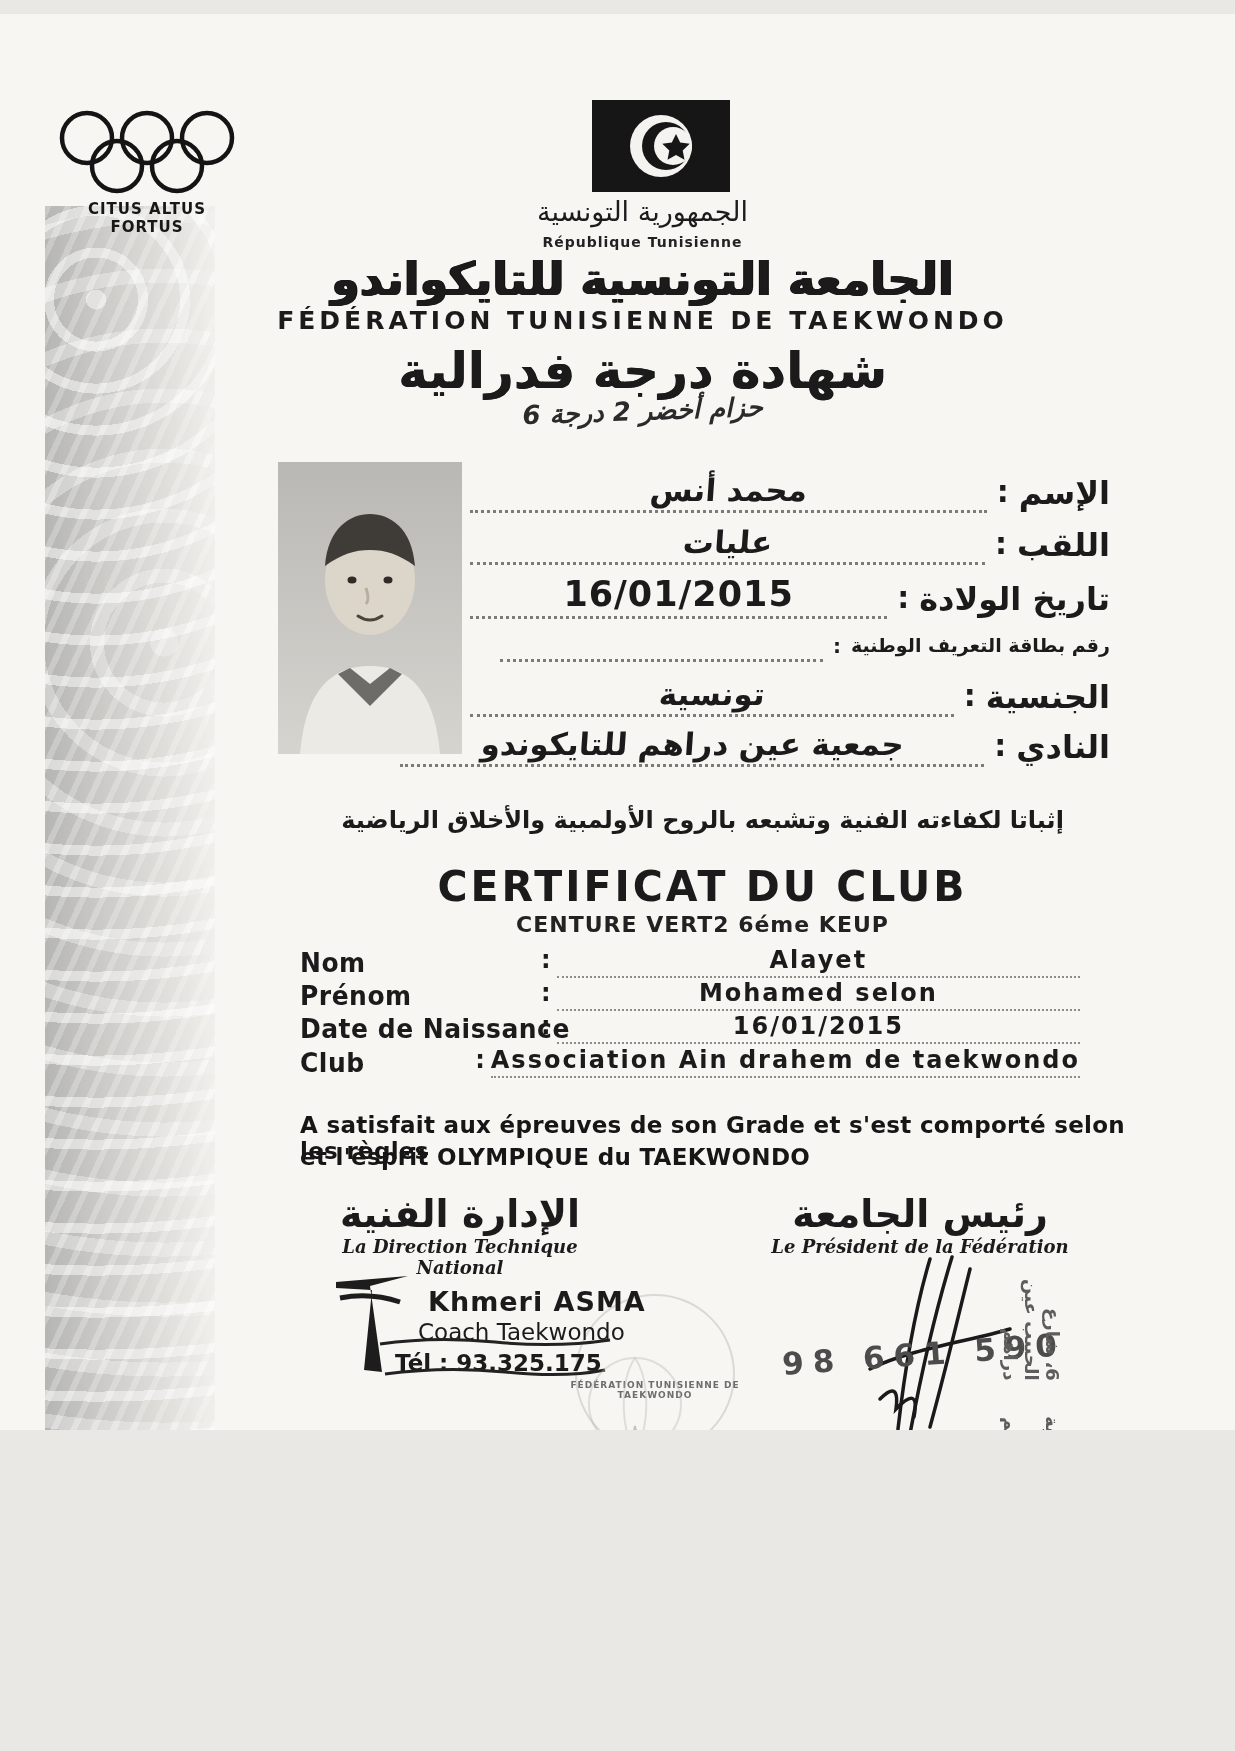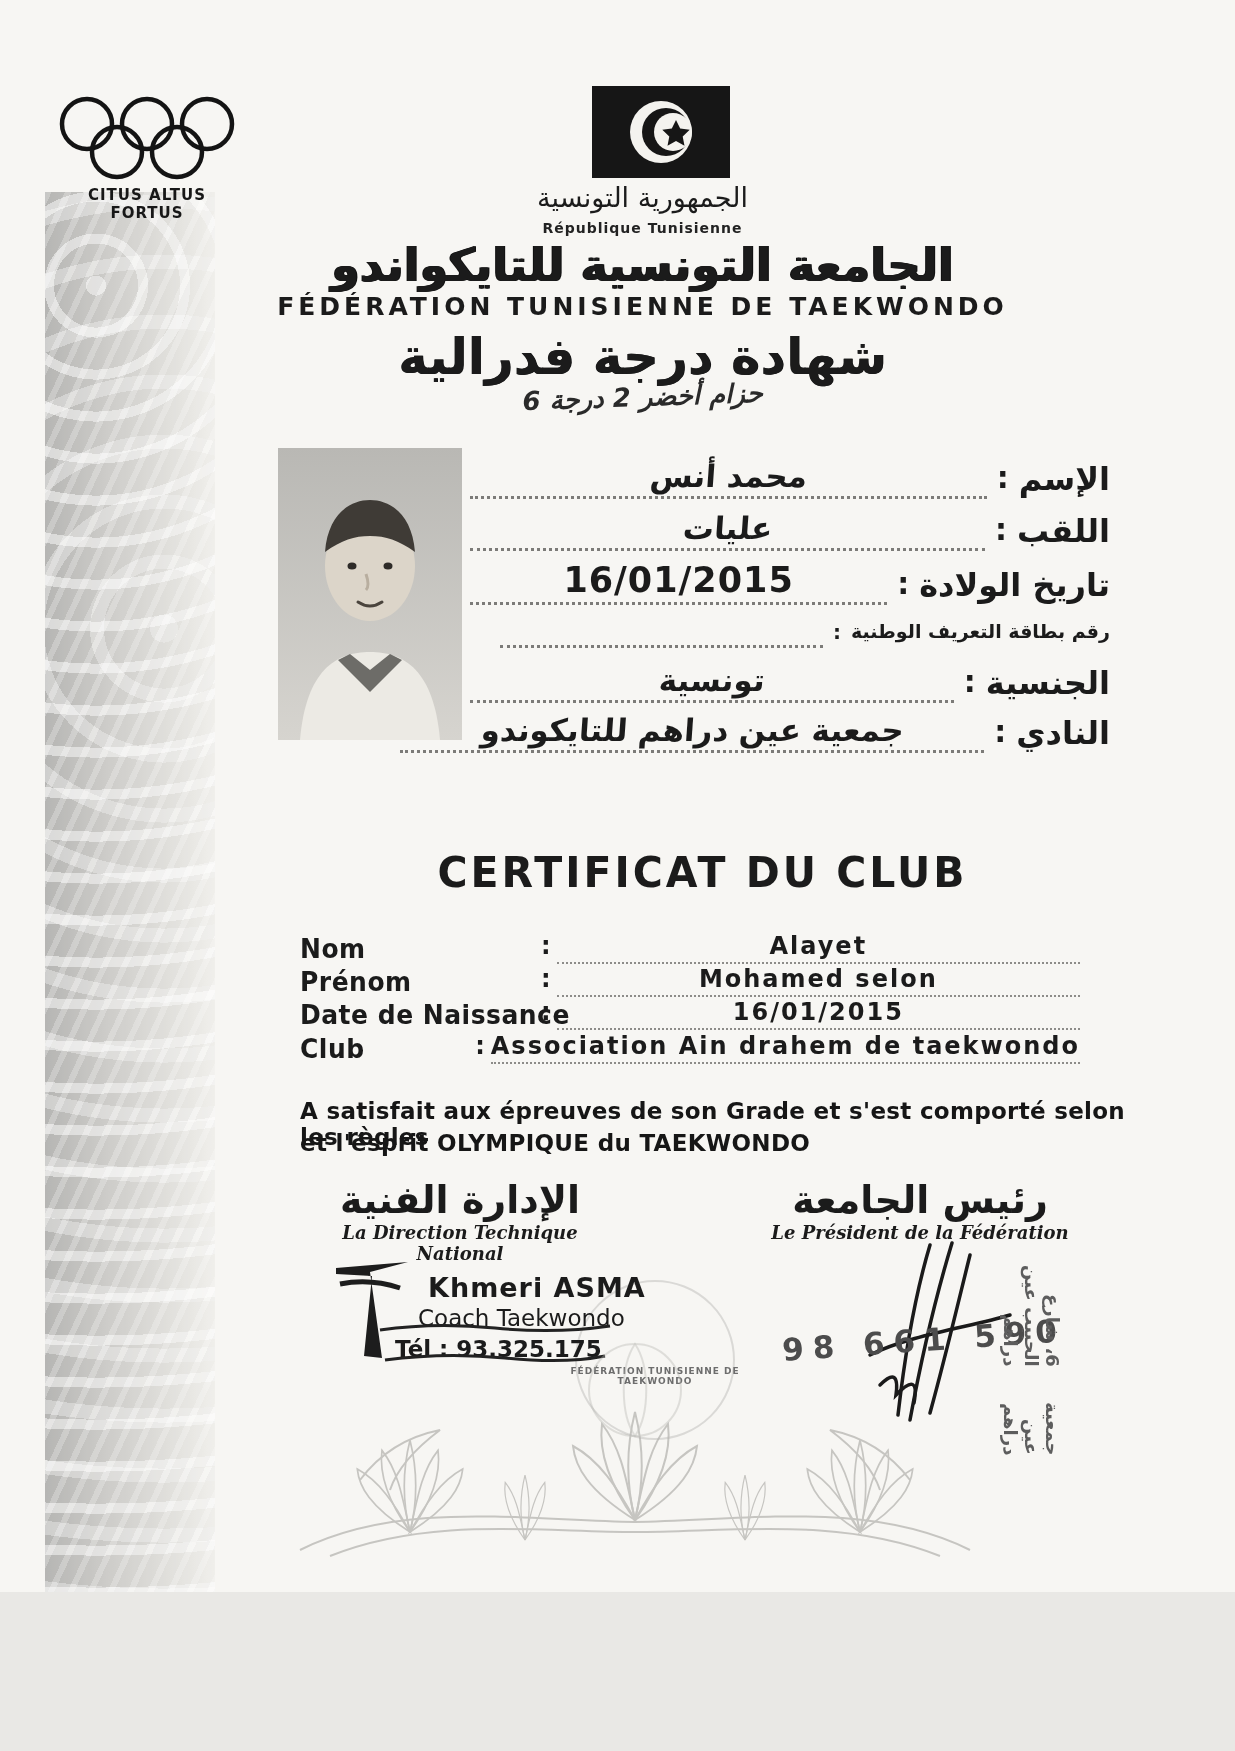--- a/index.html
+++ b/index.html
@@ -1,19 +1,19 @@
 <!DOCTYPE html>
 <html><head>
 <meta charset="utf-8">
 <style>
   * { margin:0; padding:0; box-sizing:border-box; }
   html,body { background:#e9e8e5; }
   body { font-family:"DejaVu Sans", sans-serif; }
   .page {
-    position:relative; width:1235px; height:1592px; margin:0 auto;
+    position:relative; width:1235px; height:1416px; margin:14px auto;
     background:#f7f6f3; overflow:hidden; color:#1b1b1b;
   }
   .abs { position:absolute; }
   .ctr { text-align:center; }
 
   
   .side-strip {
     left:45px; top:192px; width:170px; bottom:0; height:1559px;
     background:linear-gradient(to right,#a6a6a4 0%,#c2c1be 35%,#dddcd8 75%,#efeeea 100%);
     opacity:.8;
@@ -174,22 +174,24 @@
       </span>
   </div>
   <div class="abs ar-row" style="left:400px; right:125px; top:712px;">
     <span class="ar-label">النادي</span>
     <span class="colon"></span>
     <span class="dotline">
         <span class="ar-val">جمعية عين دراهم للتايكوندو</span>
       </span>
   </div>
 
+  <div class="abs ctr attest" style="left:230px; right:60px; top:792px;">إثباتا لكفاءته الفنية وتشبعه بالروح الأولمبية والأخلاق الرياضية</div>
 
   <div class="abs ctr club-title" style="left:230px; right:60px; top:848px;">CERTIFICAT DU CLUB</div>
+  <div class="abs ctr club-sub" style="left:230px; right:60px; top:898px;">CENTURE VERT2 6éme KEUP</div>
 
   <div class="abs fr-row" style="left:300px; right:155px; top:930px;">
     <span class="fr-label">Nom</span>
     <span class="colon" style="font-size:24px;"></span>
     <span class="fr-line">
         <span class="fr-val">Alayet</span>
       </span>
   </div>
   <div class="abs fr-row" style="left:300px; right:155px; top:963px;">
     <span class="fr-label">Prénom</span>

